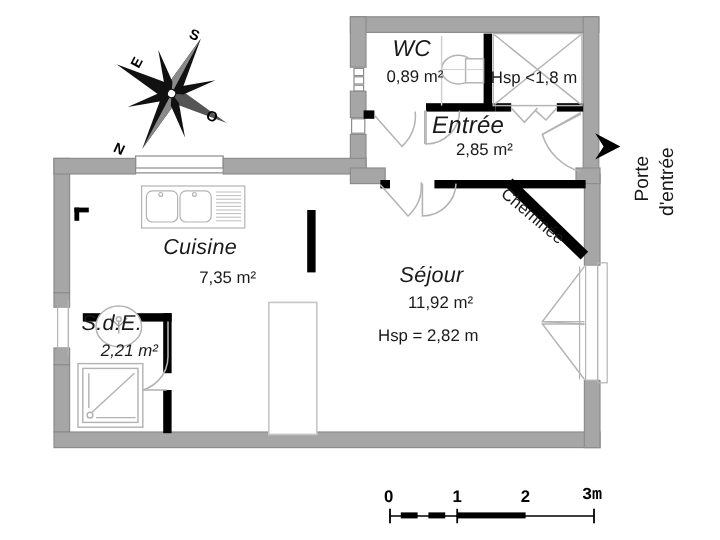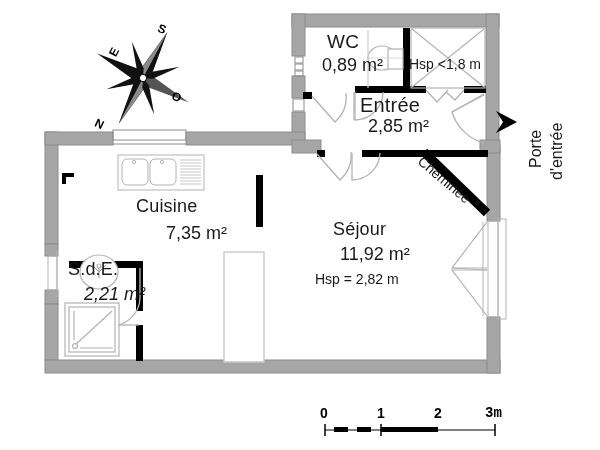--- a/index.html
+++ b/index.html
@@ -23,23 +23,24 @@
   }
   .lbl {
     position: absolute;
     white-space: nowrap;
     color: #1a1a1a;
     font-family: "Liberation Sans", sans-serif;
   }
   .room-name {
     font-size: 17px;
     letter-spacing: 0.2px;
+    font-style: italic;
   }
   .room-area {
-    font-size: 18px;
+    font-size: 14px;
   }
   .room-hsp {
     font-size: 14px;
   }
   .small-lbl {
     font-size: 13.5px;
   }
   .rot90 {
     transform-origin: 0 0;
     transform: rotate(-90deg);
@@ -260,21 +261,21 @@
   </g>
 
 </svg>
 
 <div class="lbl room-name" style="left:327px; top:31px; font-size:19px;">WC</div>
 <div class="lbl room-area" style="left:322px; top:55px;">0,89 m²</div>
 
 <div class="lbl small-lbl" style="left:409px; top:56px; font-size:14px;">Hsp &lt;1,8 m</div>
 
 <div class="lbl room-name" style="left:360px; top:94px; font-size:20px;">Entrée</div>
-<div class="lbl room-area" style="left:368px; top:116px;">2,85 m²</div>
+<div class="lbl room-area" style="left:380px; top:116px;">2,85 m²</div>
 
 <div class="lbl room-name" style="left:136px; top:196px; font-size:18px;">Cuisine</div>
 <div class="lbl room-area" style="left:166px; top:223px;">7,35 m²</div>
 
 <div class="lbl room-name" style="left:68px; top:259px; font-size:18px;">S.d.E.</div>
 <div class="lbl room-area" style="left:84px; top:284px;font-style:italic;">2,21 m²</div>
 
 <div class="lbl room-name" style="left:333px; top:219px; font-size:18px;text-align:center;">Séjour</div>
 <div class="lbl room-area" style="left:340px; top:244px;">11,92 m²</div>
 <div class="lbl room-hsp" style="left:315px; top:271px;">Hsp = 2,82 m</div>

